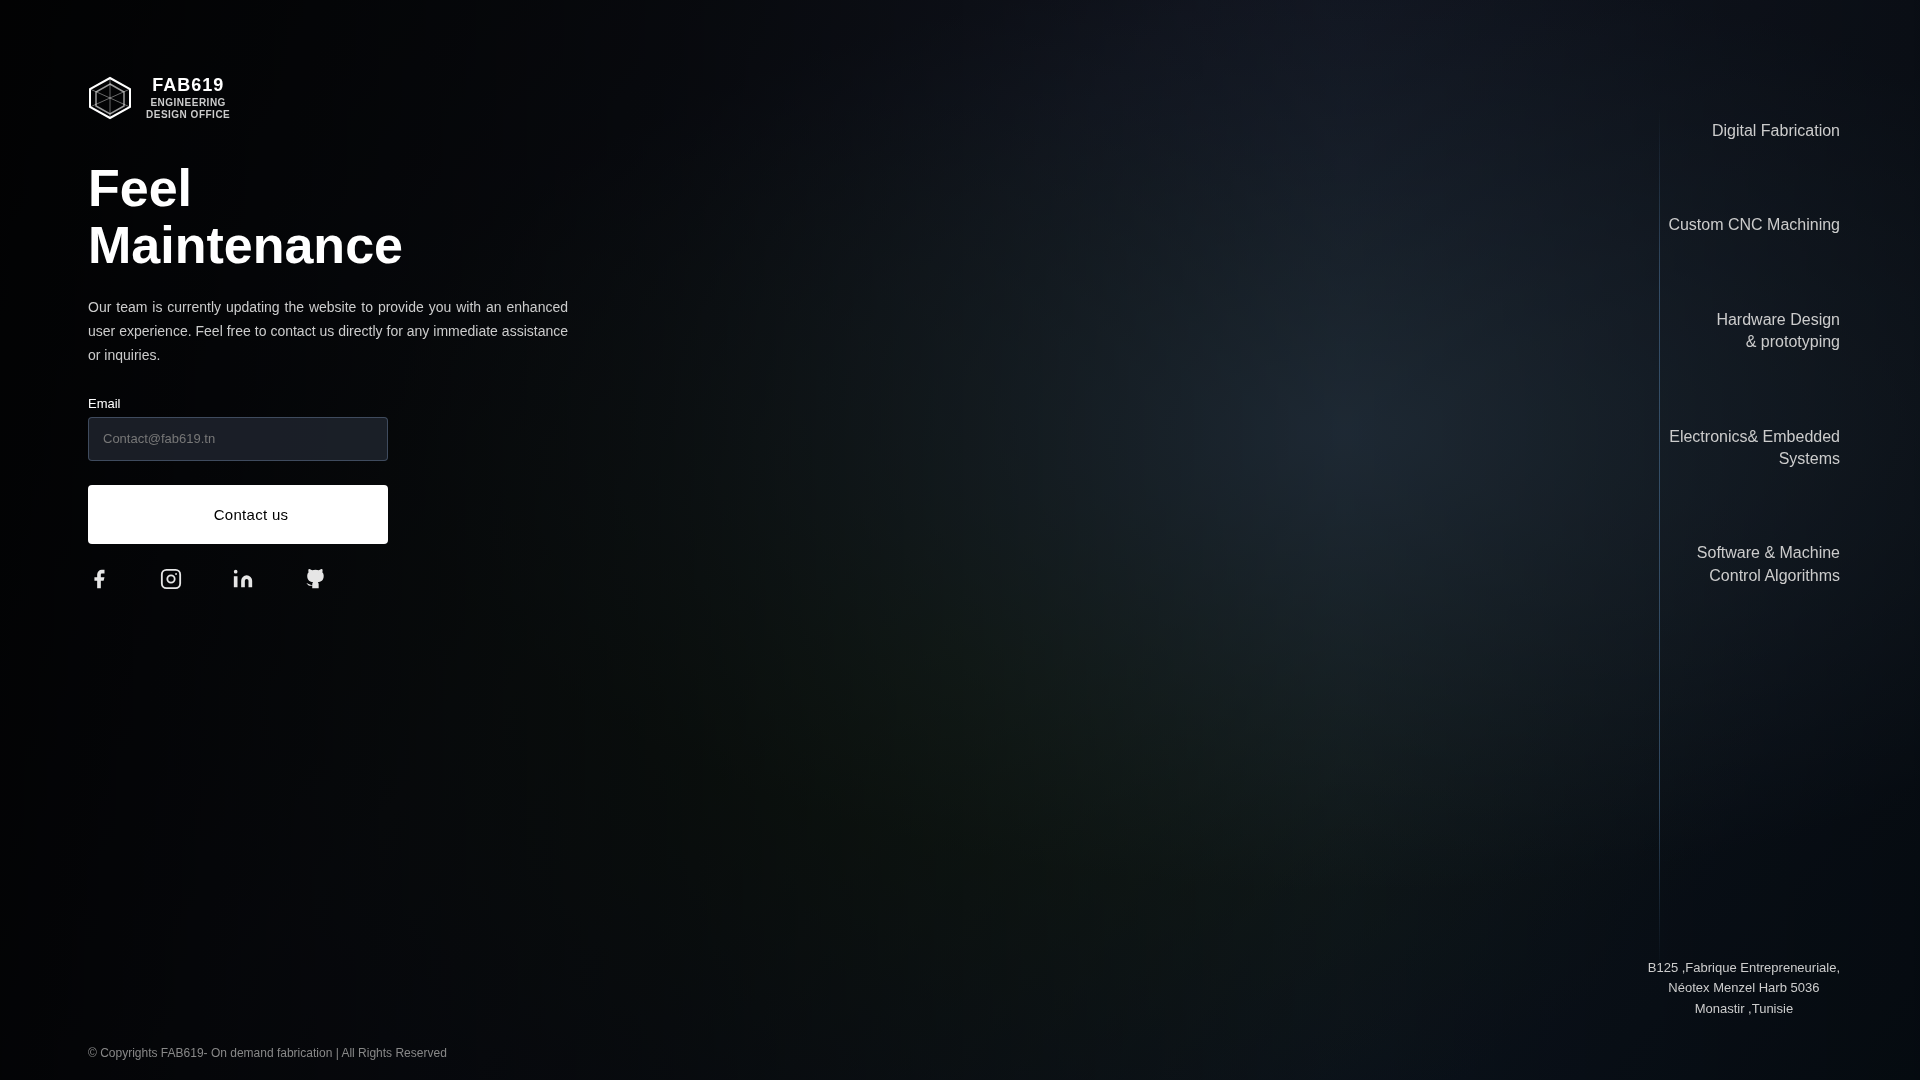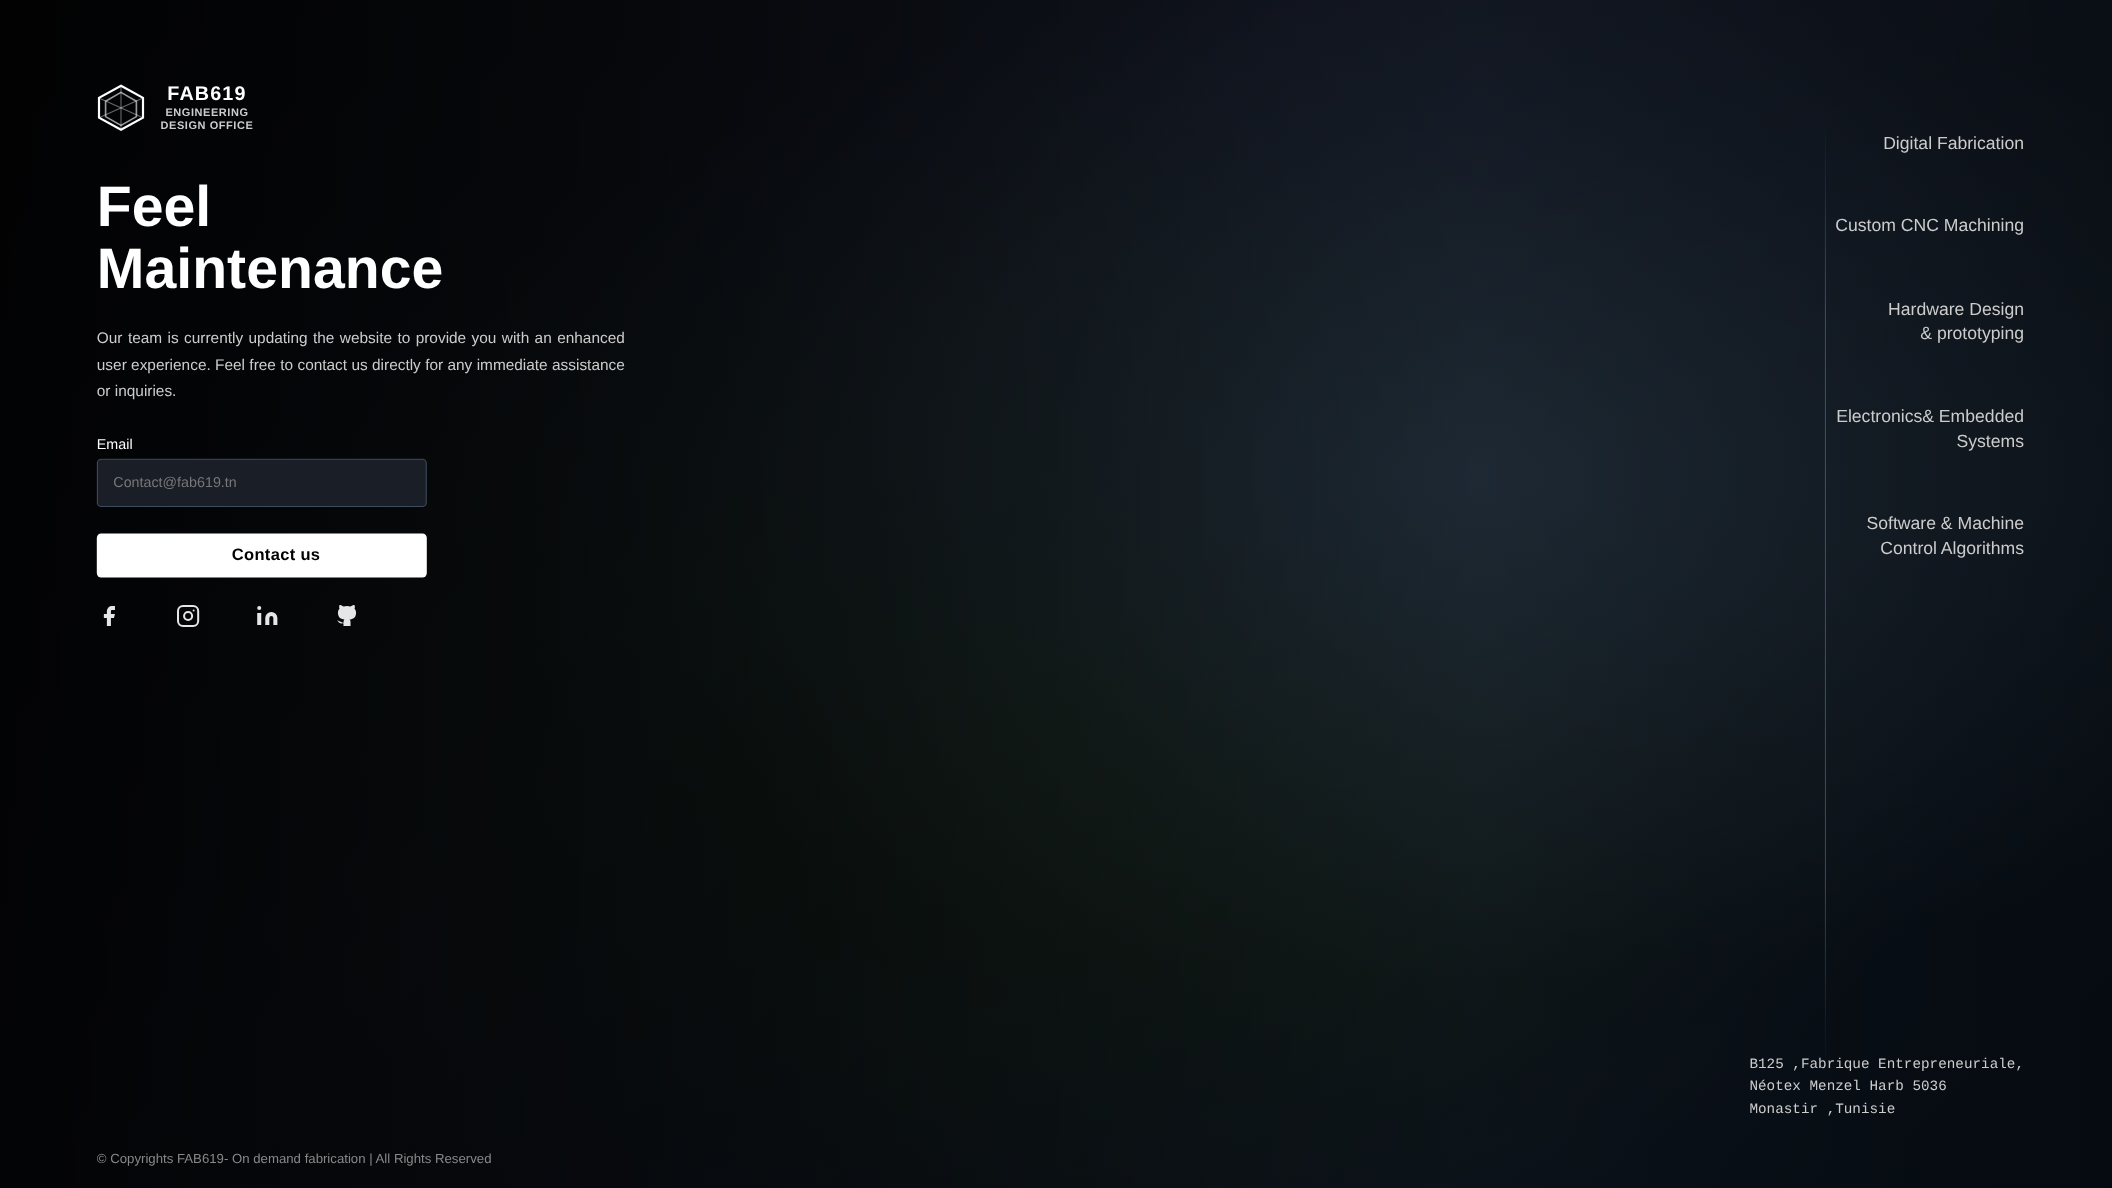--- a/index.html
+++ b/index.html
@@ -153,27 +153,27 @@
       padding: 0 14px;
       outline: none;
     }
 
     .form-input::placeholder {
       color: #777777;
     }
 
     .contact-btn {
       width: 300px;
-      height: 40px;
+      height: 59px;
       background: #ffffff;
       border: none;
       border-radius: 4px;
       color: #000000;
       font-size: 15px;
-      font-weight: 700;
+      font-weight: 400;
       cursor: pointer;
       margin-top: 8px;
       letter-spacing: 0.3px;
       padding-left: 26px;
     }
 
     
     .social-icons {
       display: flex;
       gap: 50px;
@@ -187,42 +187,41 @@
       opacity: 0.9;
     }
 
     
     .right-nav {
       position: absolute;
       right: 80px;
       top: 120px;
       display: flex;
       flex-direction: column;
-      gap: 53px;
+      gap: 72px;
       text-align: right;
     }
 
     .nav-item {
       color: #cccccc;
       font-size: 16px;
       font-weight: 400;
       cursor: pointer;
       line-height: 1.4;
     }
 
     
     .address {
       position: absolute;
       bottom: 60px;
       right: 80px;
-      text-align: left;
+      text-align: center;
       color: #cccccc;
       font-size: 13px;
       line-height: 1.6;
-      font-family: Liberation Mono, monospace;
     }
 
     
     .footer {
       position: absolute;
       bottom: 20px;
       left: 88px;
       color: #888888;
       font-size: 12px;
     }

